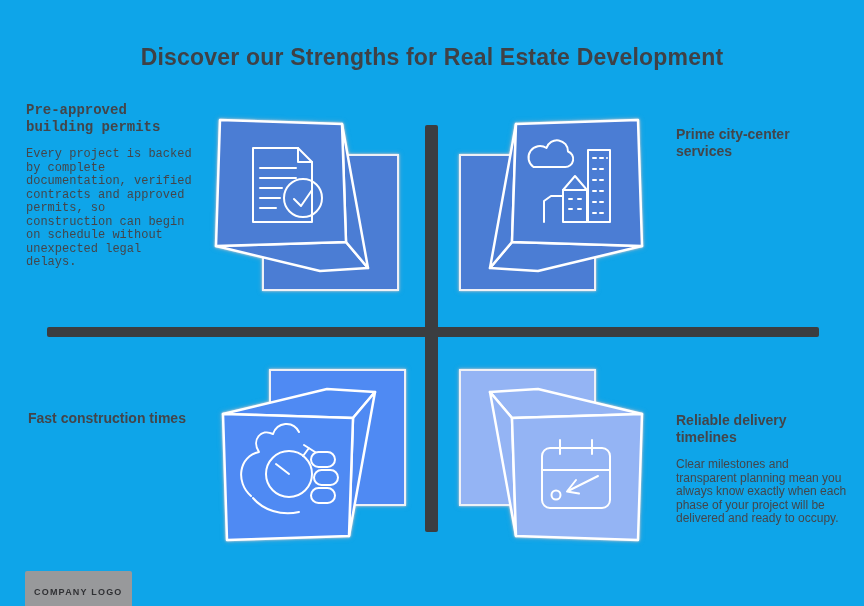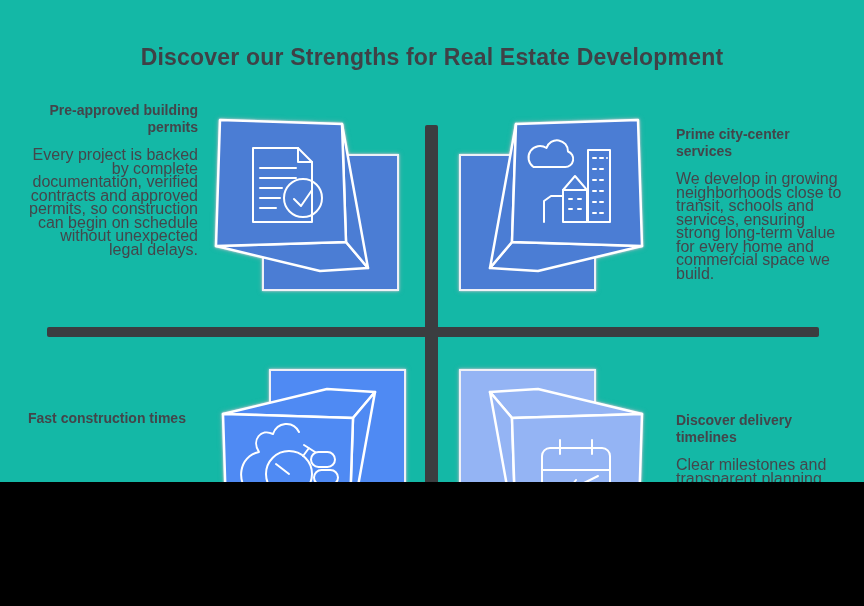--- a/index.html
+++ b/index.html
@@ -1,29 +1,29 @@
 <!DOCTYPE html>
 <html><head>
 <meta charset="utf-8">
 <style>
   html,body{margin:0;padding:0;background:#000;}
   .canvas{
-    position:relative;width:864px;height:482px;background:#14b8a6;overflow:hidden;
+    position:relative;width:864px;height:606px;background:#0ea5e9;overflow:hidden;
     font-family:"Liberation Sans",sans-serif;
   }
   .title{
     position:absolute;left:0;right:0;top:44px;text-align:center;
     font-size:23px;font-weight:700;color:#3f4146;letter-spacing:.2px;
   }
   .vline{position:absolute;left:425px;top:125px;width:13px;height:407px;background:#3b3d40;border-radius:2px;}
   .hline{position:absolute;left:47px;top:327px;width:772px;height:10px;background:#3b3d40;border-radius:2px;}
   .qtext{position:absolute;width:172px;color:#44464b;}
   .qtext h3{font-size:14px;line-height:16.5px;font-weight:700;margin:0 0 13px 0;color:#43454a;}
-  .qtext p{font-size:16px;line-height:13.5px;margin:0;}
-  .qt-tl{left:26px;top:102px;text-align:right;}
+  .qtext p{font-size:12px;line-height:13.5px;margin:0;}
+  .qt-tl{left:26px;top:102px;font-family:Liberation Mono, monospace;}
   .qt-tr{left:676px;top:126px;text-align:left;}
   .qt-bl{left:28px;top:410px;text-align:left;}
   .qt-br{left:676px;top:412px;text-align:left;}
   .cube{
     position:absolute;width:200px;height:200px;
     filter:drop-shadow(0 0 1px #c8cdd6) drop-shadow(0 0 2px rgba(170,175,185,.55));
   }
   .cb-tl{left:208px;top:110px;}
   .cb-tr{left:450px;top:110px;}
   .cb-bl{left:215px;top:350px;}
@@ -49,29 +49,28 @@
   <div class="vline"></div>
   <div class="hline"></div>
 
   <div class="qtext qt-tl">
     <h3>Pre-approved building permits</h3>
     <p>Every project is backed by complete documentation, verified contracts and approved permits, so construction can begin on schedule without unexpected legal delays.</p>
   </div>
 
   <div class="qtext qt-tr">
     <h3>Prime city-center services</h3>
-    <p>We develop in growing neighborhoods close to transit, schools and services, ensuring strong long-term value for every home and commercial space we build.</p>
   </div>
 
   <div class="qtext qt-bl">
     <h3>Fast construction times</h3>
   </div>
 
   <div class="qtext qt-br">
-    <h3>Discover delivery timelines</h3>
+    <h3>Reliable delivery timelines</h3>
     <p>Clear milestones and transparent planning mean you always know exactly when each phase of your project will be delivered and ready to occupy.</p>
   </div>
 
   <svg class="cube cb-tl" viewBox="0 0 200 200">
     <rect class="back" x="55" y="45" width="135" height="135" fill="#4b7dd4"></rect>
     <g>
       <polygon points="8,136 138,132 160,158 112,161" fill="#4b7dd4"></polygon>
       <polygon points="134,14 160,158 138,132" fill="#4b7dd4"></polygon>
       <polygon points="12,10 134,14 138,132 8,136" fill="#4b7dd4"></polygon>
     </g>

